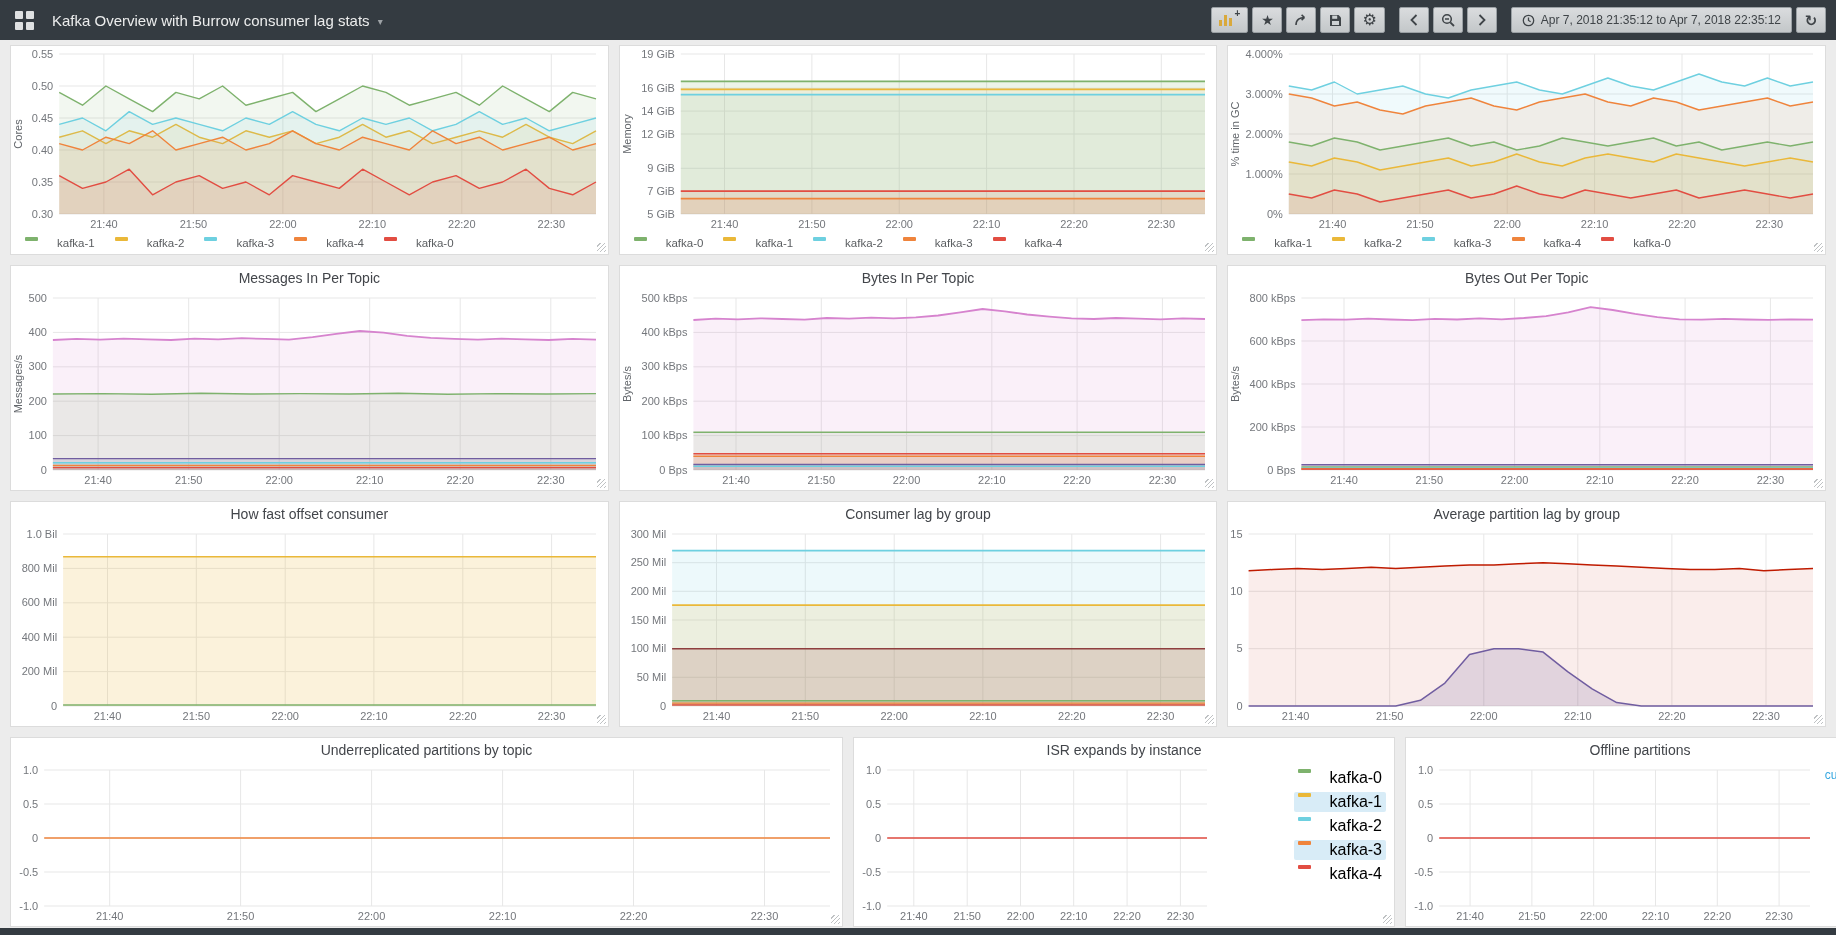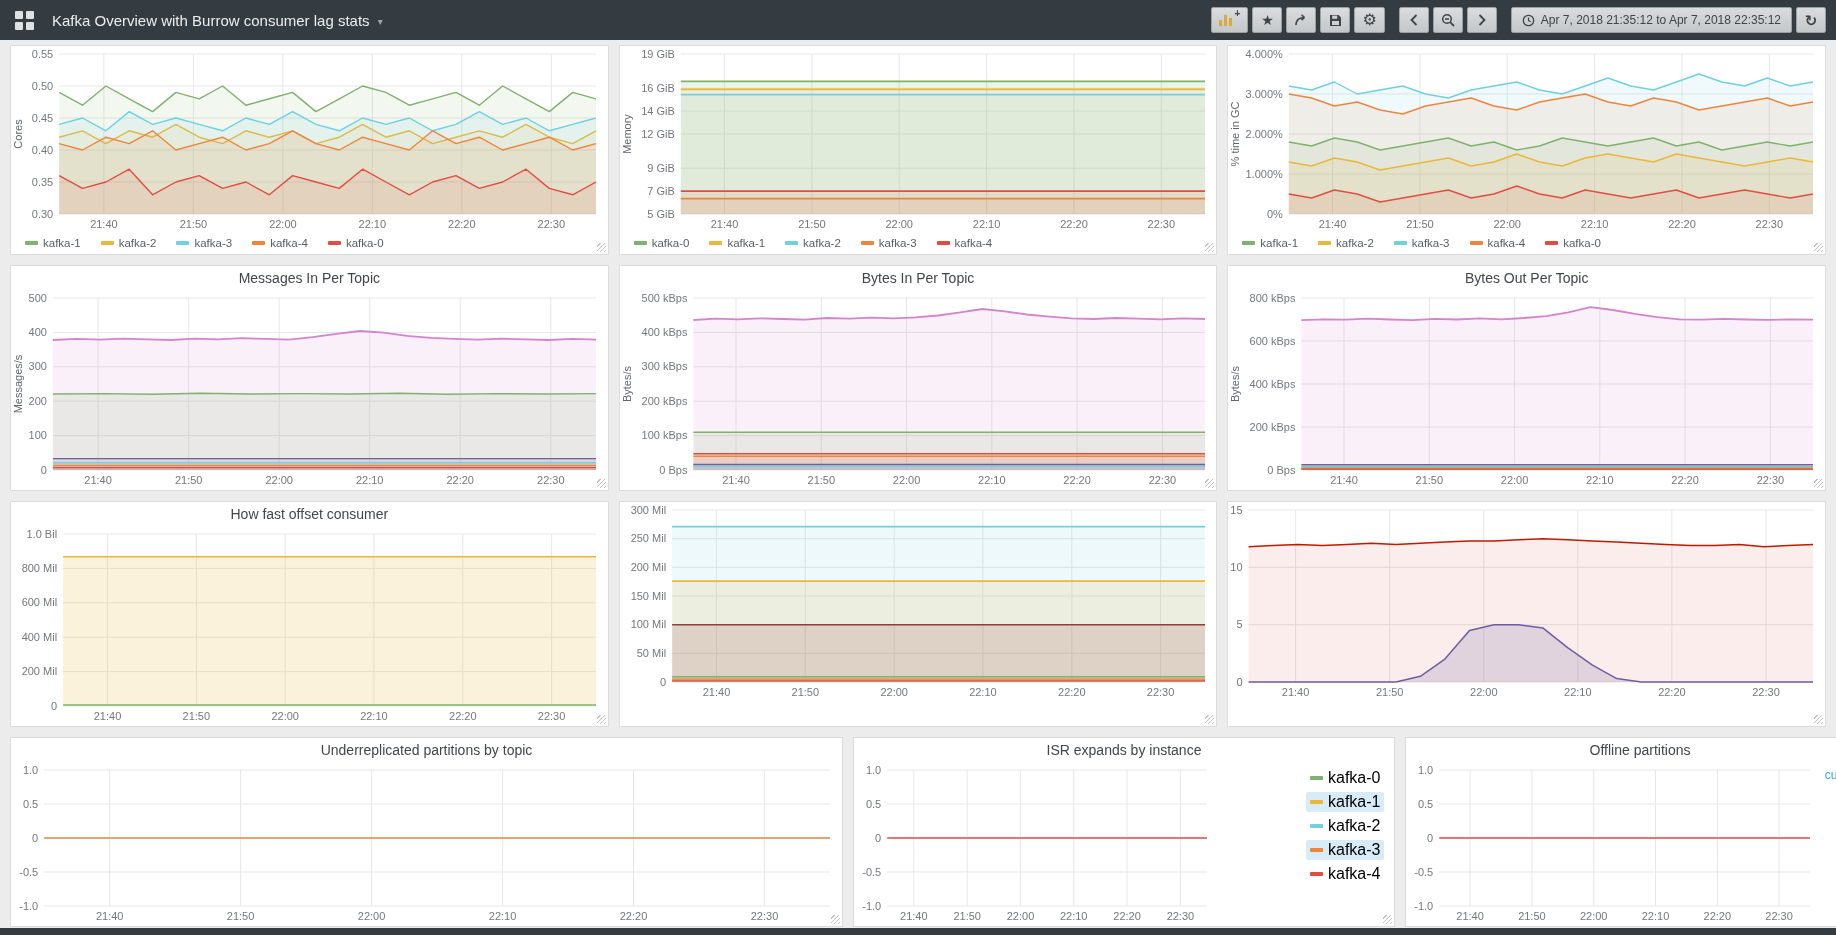--- a/index.html
+++ b/index.html
@@ -38,21 +38,21 @@
   .row4 .panel:nth-child(3){width:470px}
   .panel{background:#fff;border:1px solid #dcdcdc;position:relative;display:flex;flex-direction:column;min-width:0}
   .panel-title{height:24px;line-height:24px;text-align:center;font-size:14px;font-weight:500;color:#42454a;
     cursor:pointer;flex:0 0 auto;white-space:nowrap;overflow:hidden}
   .panel-body{flex:1 1 auto;min-height:0;display:flex}
   .chart-wrap{flex:1 1 auto;min-width:0}
   .legend-right{flex:0 0 88px;padding:6px 8px 0 0;display:flex;flex-direction:column;align-items:flex-start;gap:4px}
   .legend-right .legend-header{align-self:flex-end;color:#35a7e0;font-size:12px;margin:0 4px 2px 0}
   .legend-bottom{flex:0 0 20px;display:flex;align-items:center;gap:12px;padding:0 0 3px 10px;
     font-size:11.5px;color:#5a5d60;overflow:hidden}
-  .legend-item{display:inline-flex;align-items:center;gap:5px;cursor:pointer;padding:1px 4px;border-radius:2px;white-space:nowrap}
+  .legend-item{display:inline-flex;align-items:flex-start;gap:19px;cursor:pointer;padding:1px 4px;border-radius:2px;white-space:nowrap}
   .legend-item.hl{background:#d8ecf7}
   .legend-chip{width:13px;height:4px;border-radius:1px;display:inline-block;flex:0 0 auto}
   .resize-handle{position:absolute;right:2px;bottom:2px;width:9px;height:9px;cursor:nwse-resize;
     background:repeating-linear-gradient(135deg,transparent 0 2px,#bfc2c4 2px 3px)}
   svg{display:block}
   svg text{font-family:"Liberation Sans","DejaVu Sans",sans-serif}
   .grid{stroke:#e7e7e7;stroke-width:1}
   text.tick{font-size:11px;fill:#74777c}
   text.axis-label{font-size:11px;fill:#61656a;text-anchor:middle}
   .bottom-bar{position:fixed;left:0;bottom:0;width:100%;height:7px;background:#343b41}
@@ -504,20 +504,21 @@
             <line class="grid" x1="52.1" y1="8.0" x2="585.0" y2="8.0"></line>
             <text class="tick" text-anchor="end" x="46.1" y="11.5">1.0 Bil</text>
             <path d="M52.1,180.0 L52.1,30.7 L585.0,30.7 L585.0,180.0 Z" fill="#EAB839" fill-opacity="0.18" stroke="none"></path>
             <polyline points="52.1,30.7 585.0,30.7" fill="none" stroke="#EAB839" stroke-width="1.6" stroke-linejoin="round"></polyline>
             <polyline points="52.1,179.0 585.0,179.0" fill="none" stroke="#7EB26D" stroke-width="1.4" stroke-linejoin="round"></polyline>
           </svg>
         </div>
         <div class="resize-handle"></div>
       </div>
       <div class="panel">
+        <div class="panel-title">Consumer lag by group</div>
         <div class="panel-body">
           <svg width="597" height="200">
             <line class="grid" x1="96.5" y1="8" x2="96.5" y2="180.0"></line>
             <text class="tick" text-anchor="middle" x="96.5" y="194.0">21:40</text>
             <line class="grid" x1="185.3" y1="8" x2="185.3" y2="180.0"></line>
             <text class="tick" text-anchor="middle" x="185.3" y="194.0">21:50</text>
             <line class="grid" x1="274.2" y1="8" x2="274.2" y2="180.0"></line>
             <text class="tick" text-anchor="middle" x="274.2" y="194.0">22:00</text>
             <line class="grid" x1="362.9" y1="8" x2="362.9" y2="180.0"></line>
             <text class="tick" text-anchor="middle" x="362.9" y="194.0">22:10</text>
@@ -549,20 +550,21 @@
             <polyline points="52.1,174.8 585.0,174.8" fill="none" stroke="#7EB26D" stroke-width="1.4" stroke-linejoin="round"></polyline>
             <path d="M52.1,180.0 L52.1,177.1 L585.0,177.1 L585.0,180.0 Z" fill="#EF843C" fill-opacity="0.15" stroke="none"></path>
             <polyline points="52.1,177.1 585.0,177.1" fill="none" stroke="#EF843C" stroke-width="1.4" stroke-linejoin="round"></polyline>
             <path d="M52.1,180.0 L52.1,178.9 L585.0,178.9 L585.0,180.0 Z" fill="#E24D42" fill-opacity="0.15" stroke="none"></path>
             <polyline points="52.1,178.9 585.0,178.9" fill="none" stroke="#E24D42" stroke-width="1.4" stroke-linejoin="round"></polyline>
           </svg>
         </div>
         <div class="resize-handle"></div>
       </div>
       <div class="panel">
+        <div class="panel-title">Average partition lag by group</div>
         <div class="panel-body">
           <svg width="597" height="200">
             <line class="grid" x1="67.6" y1="8" x2="67.6" y2="180.0"></line>
             <text class="tick" text-anchor="middle" x="67.6" y="194.0">21:40</text>
             <line class="grid" x1="161.7" y1="8" x2="161.7" y2="180.0"></line>
             <text class="tick" text-anchor="middle" x="161.7" y="194.0">21:50</text>
             <line class="grid" x1="255.8" y1="8" x2="255.8" y2="180.0"></line>
             <text class="tick" text-anchor="middle" x="255.8" y="194.0">22:00</text>
             <line class="grid" x1="349.8" y1="8" x2="349.8" y2="180.0"></line>
             <text class="tick" text-anchor="middle" x="349.8" y="194.0">22:10</text>

